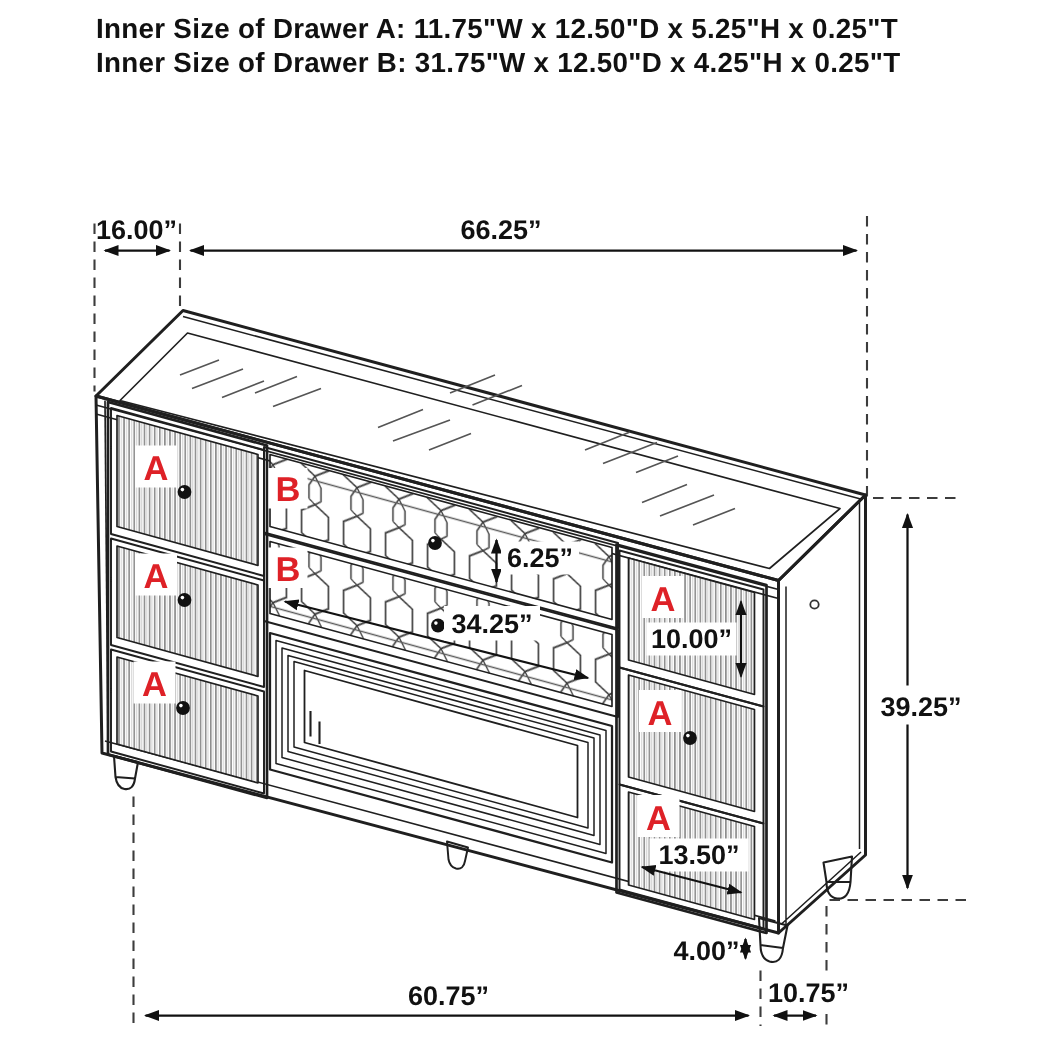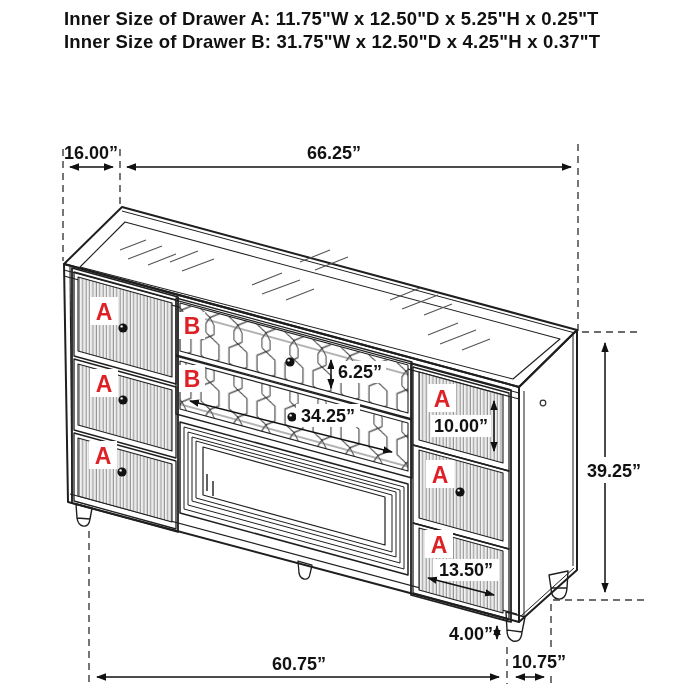--- a/index.html
+++ b/index.html
@@ -14,21 +14,21 @@
   .ln{stroke:#1f1f1f;fill:none;}
   .dash{stroke:#3c3c3c;stroke-width:1.4;stroke-dasharray:7 5;fill:none;}
   .arrow{stroke:#111;stroke-width:1.5;fill:none;}
   .patch{fill:#ffffff;}
 </style>
 </head>
 <body>
 
 <div id="stage">
   <div class="hdr hdr1">Inner Size of Drawer A: 11.75"W x 12.50"D x 5.25"H x 0.25"T</div>
-  <div class="hdr hdr2">Inner Size of Drawer B: 31.75"W x 12.50"D x 4.25"H x 0.37"T</div>
+  <div class="hdr hdr2">Inner Size of Drawer B: 31.75"W x 12.50"D x 4.25"H x 0.25"T</div>
 
   <svg width="700" height="700" viewBox="0 0 700 700">
     <defs>
       <marker id="ah" markerUnits="userSpaceOnUse" markerWidth="11" markerHeight="9" refX="9" refY="4.5" orient="auto-start-reverse">
         <path d="M0,0.8 L10,4.5 L0,8.2 Z" fill="#111"></path>
       </marker>
       <pattern id="flute" width="3.4" height="6" patternUnits="userSpaceOnUse">
         <rect width="3.4" height="6" fill="#ffffff"></rect>
         <line x1="1.1" y1="0" x2="1.1" y2="6" stroke="#8d8d8d" stroke-width="1.1"></line>
         <line x1="2.7" y1="0" x2="2.7" y2="6" stroke="#d2d2d2" stroke-width="0.7"></line>

